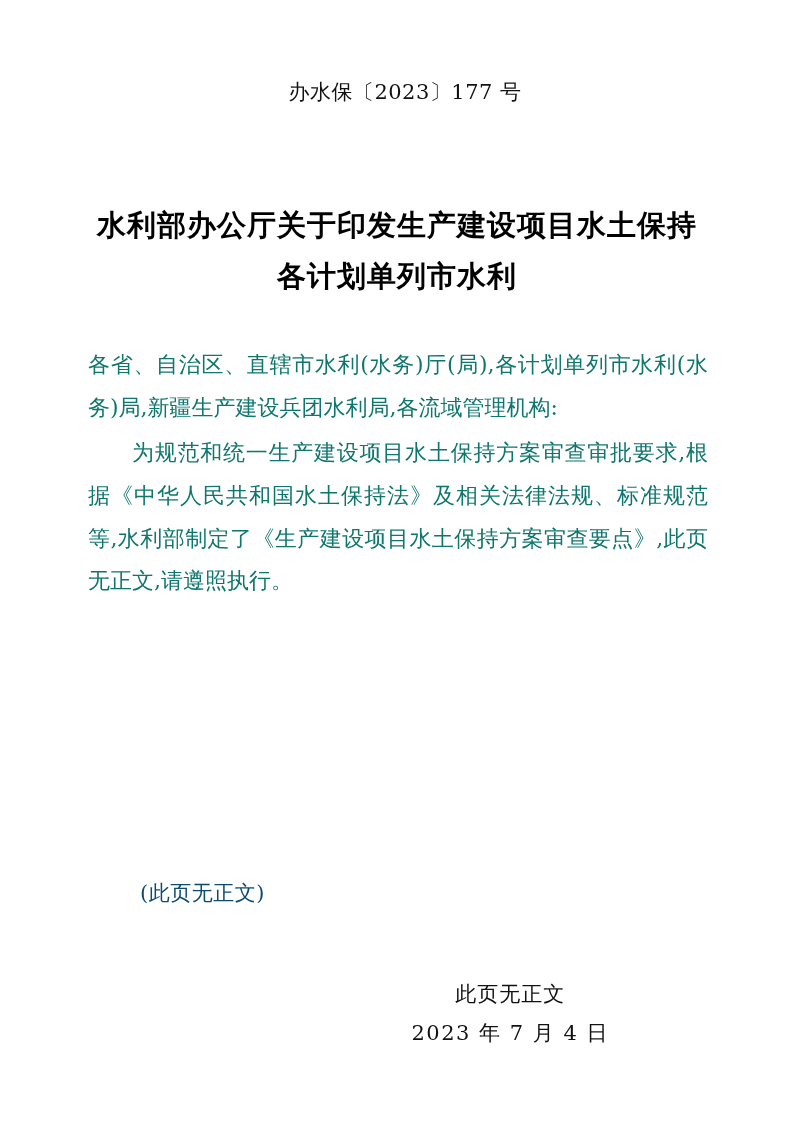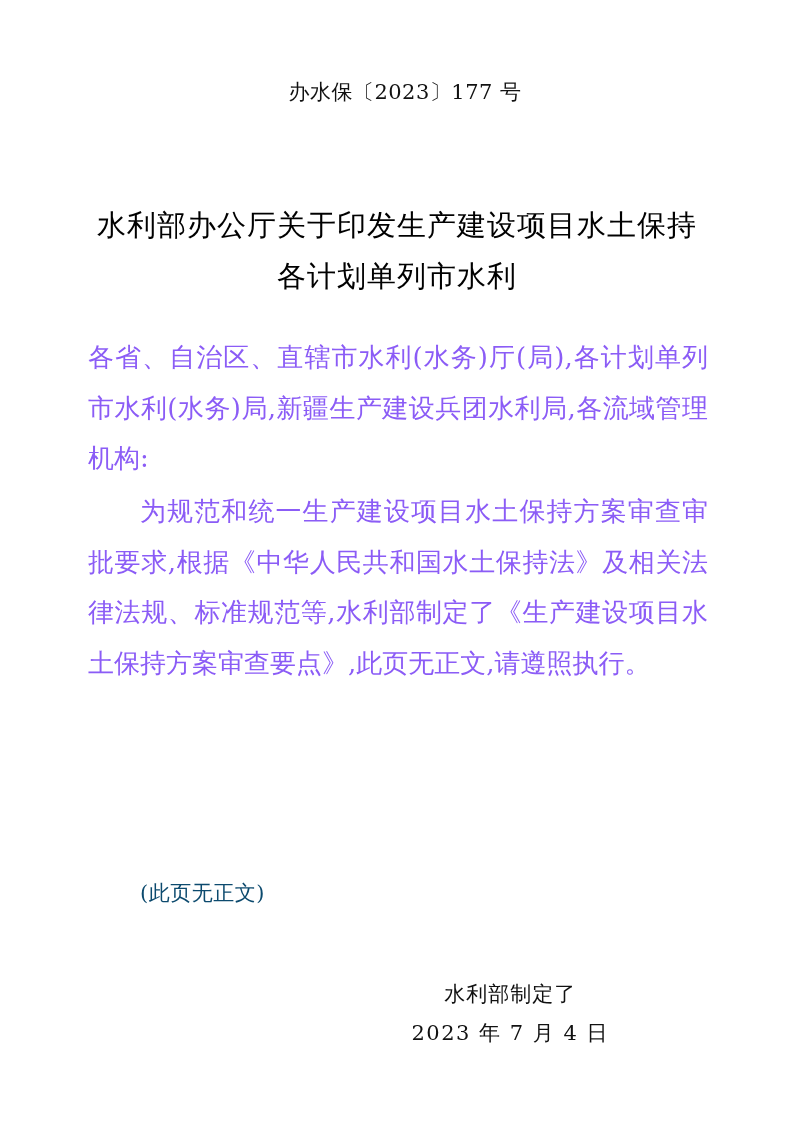--- a/index.html
+++ b/index.html
@@ -40,38 +40,38 @@
   }
 
   
   .doc-title {
     position: absolute;
     left: 88px;
     right: 88px;
     top: 200px;
     text-align: center;
     font-size: 29px;
-    font-weight: normal;
+    font-weight: bold;
     line-height: 1.75;
     letter-spacing: 1px;
     color: #000;
     font-family: "DejaVu Serif", "Liberation Serif", serif;
   }
 
   
   .body-block {
     position: absolute;
     left: 88px;
     width: 620px;
-    top: 332px;
-    font-size: 26px;
+    top: 344px;
+    font-size: 22px;
     line-height: 1.95;
     text-align: justify;
     text-justify: inter-ideograph;
-    color: #8b5cf6;
+    color: #0f766e;
   }
   .para {
     margin: 0 0 2px 0;
     text-align: justify;
     text-justify: inter-ideograph;
   }
   .para.indent {
     text-indent: 2em;
   }
 
@@ -112,17 +112,17 @@
   </div>
 
   <div class="body-block">
     <p class="para">各省、自治区、直辖市水利(水务)厅(局),各计划单列市水利(水务)局,新疆生产建设兵团水利局,各流域管理机构:</p>
     <p class="para indent">为规范和统一生产建设项目水土保持方案审查审批要求,根据《中华人民共和国水土保持法》及相关法律法规、标准规范等,水利部制定了《生产建设项目水土保持方案审查要点》,此页无正文,请遵照执行。</p>
   </div>
 
   <div class="note-line">(此页无正文)</div>
 
   <div class="signature">
-    <span class="sig-line">水利部制定了</span>
+    <span class="sig-line">此页无正文</span>
     <span class="sig-line sig-date">2023 年 7 月 4 日</span>
   </div>
 
 </div>
 
 </body></html>

